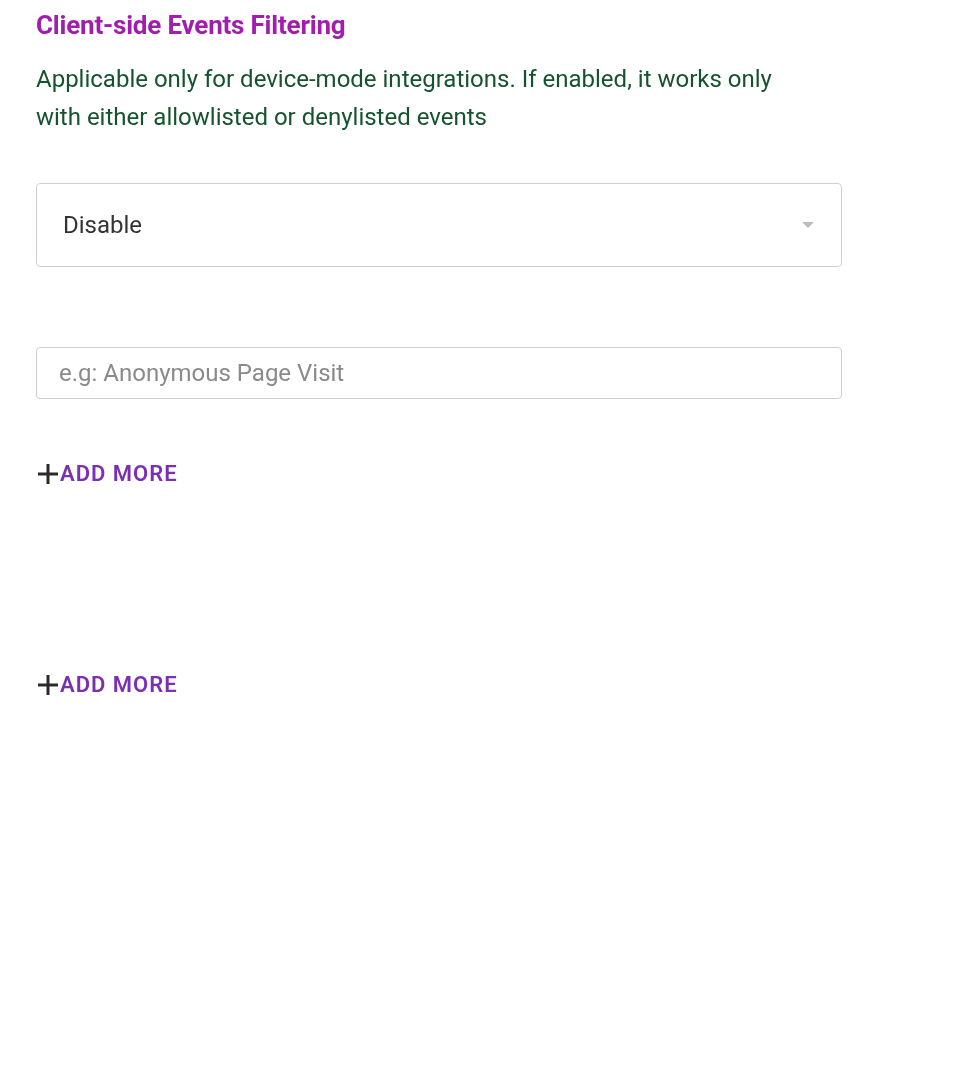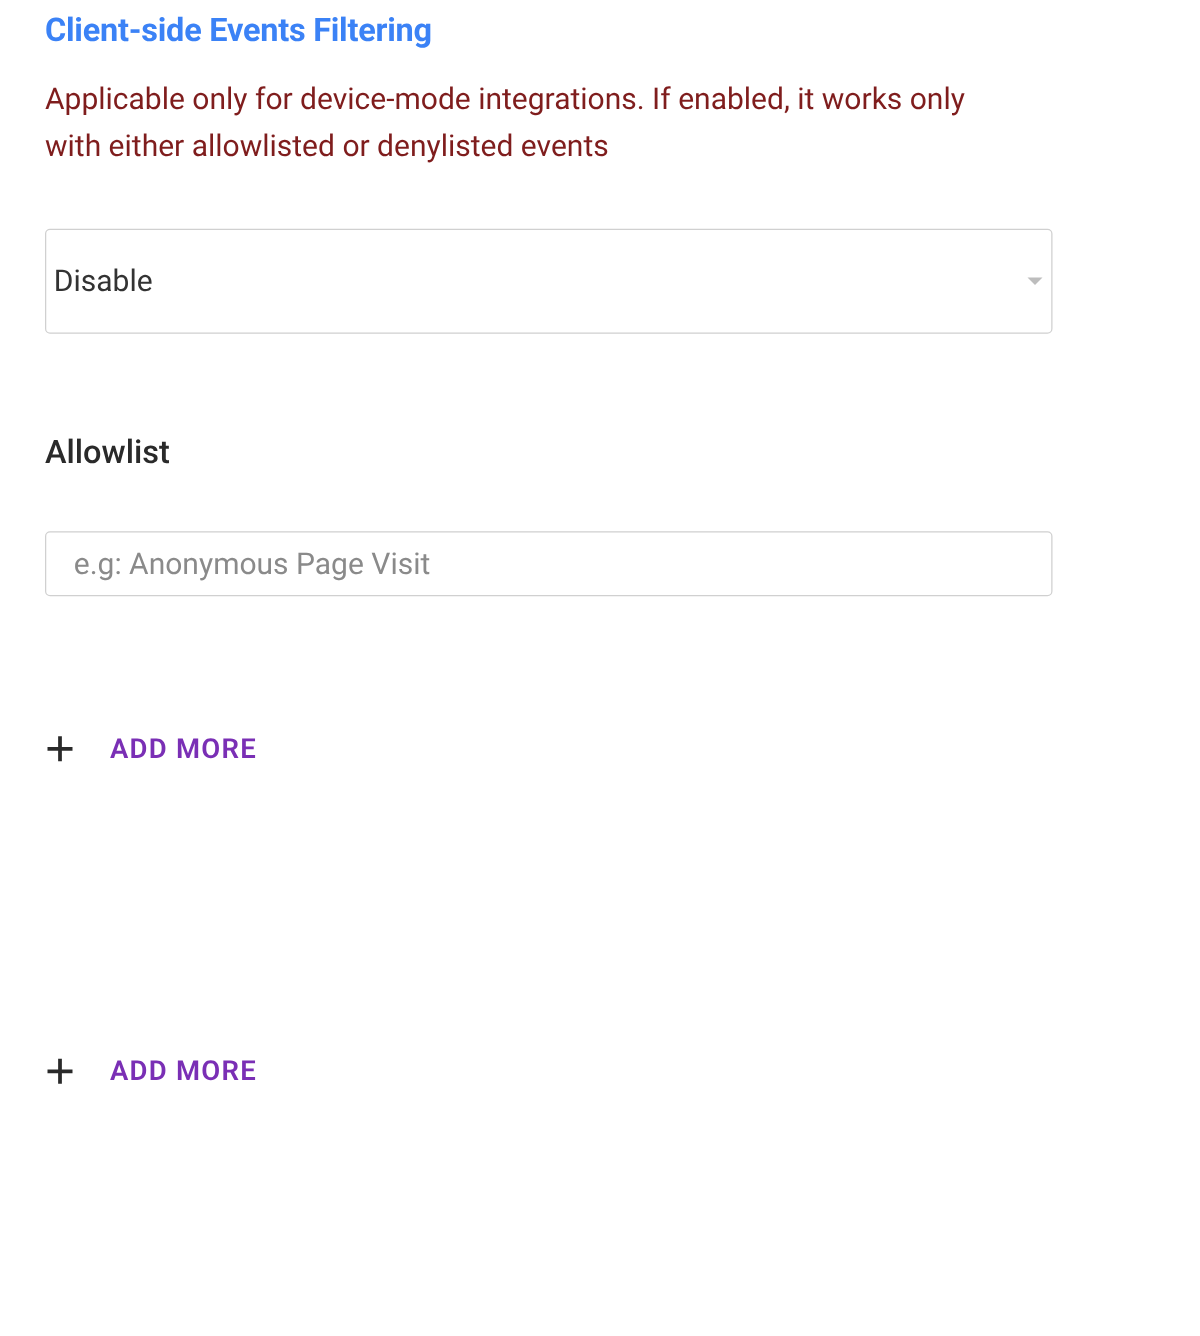--- a/index.html
+++ b/index.html
@@ -11,44 +11,44 @@
       font-family: -apple-system, BlinkMacSystemFont, 'Segoe UI', Roboto, Helvetica, Arial, sans-serif;
       background: #ffffff;
       width: 960px;
       min-height: 1069px;
       padding: 10px 36px 40px 36px;
       color: #2a2a2a;
     }
     .section-title {
       font-size: 26px;
       font-weight: 700;
-      color: #3b82f6;
+      color: #a21caf;
       margin-bottom: 20px;
       letter-spacing: -0.2px;
     }
     .description {
       font-size: 24px;
       line-height: 1.6;
-      color: #7f1d1d;
+      color: #14532d;
       max-width: 770px;
       margin-bottom: 46px;
     }
     .select-wrap {
       position: relative;
       width: 806px;
     }
     .select-box {
       width: 100%;
       height: 84px;
       border: 1px solid #d0d0d0;
       border-radius: 4px;
       background: #ffffff;
       display: flex;
       align-items: center;
-      padding: 0 6px;
+      padding: 0 26px;
       cursor: pointer;
     }
     .select-value {
       font-size: 24px;
       color: #333;
       font-weight: 400;
       flex: 1;
     }
     .chevron {
       width: 14px;
@@ -73,23 +73,22 @@
       font-size: 24px;
       color: #333;
       font-family: inherit;
       outline: none;
     }
     .text-input::placeholder {
       color: #8a8a8a;
     }
     .add-more {
       display: inline-flex;
-      align-items: flex-start;
-      gap: 28px;
-      margin-top: 110px;
+      align-items: flex-end;
+      margin-top: 62px;
       cursor: pointer;
       user-select: none;
     }
     .plus-icon {
       width: 24px;
       height: 24px;
       color: #2a2a2a;
       stroke-width: 2;
     }
     .add-more-label {
@@ -109,21 +108,20 @@
 <div class="select-wrap">
   <div class="select-box">
     <span class="select-value">Disable</span>
     <svg class="chevron" viewBox="0 0 14 8">
       <path d="M1 1 L7 7 L13 1 Z" fill="currentColor"></path>
     </svg>
   </div>
 </div>
 
 <div class="sub-section">
-  <h3 class="sub-title">Allowlist</h3>
 
   <input type="text" class="text-input" placeholder="e.g: Anonymous Page Visit" style="">
 
   <div class="add-more">
     <svg class="plus-icon" viewBox="0 0 24 24">
       <line x1="12" y1="2" x2="12" y2="22" stroke="currentColor" stroke-width="3"></line>
       <line x1="2" y1="12" x2="22" y2="12" stroke="currentColor" stroke-width="3"></line>
     </svg>
     <span class="add-more-label">ADD MORE</span>
   </div>

